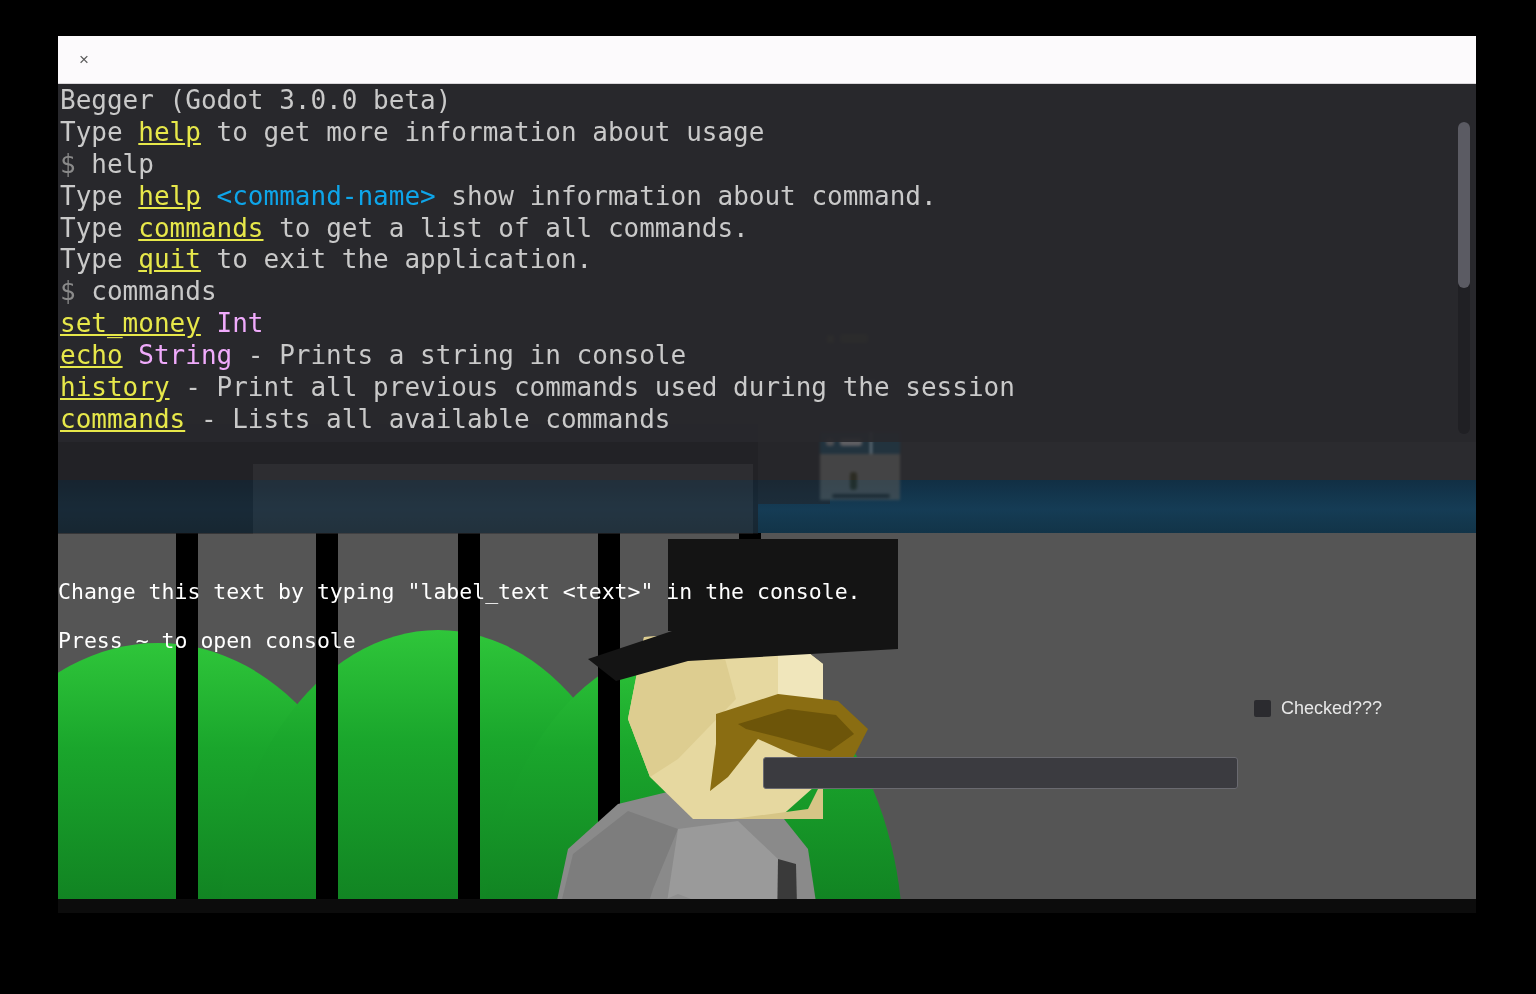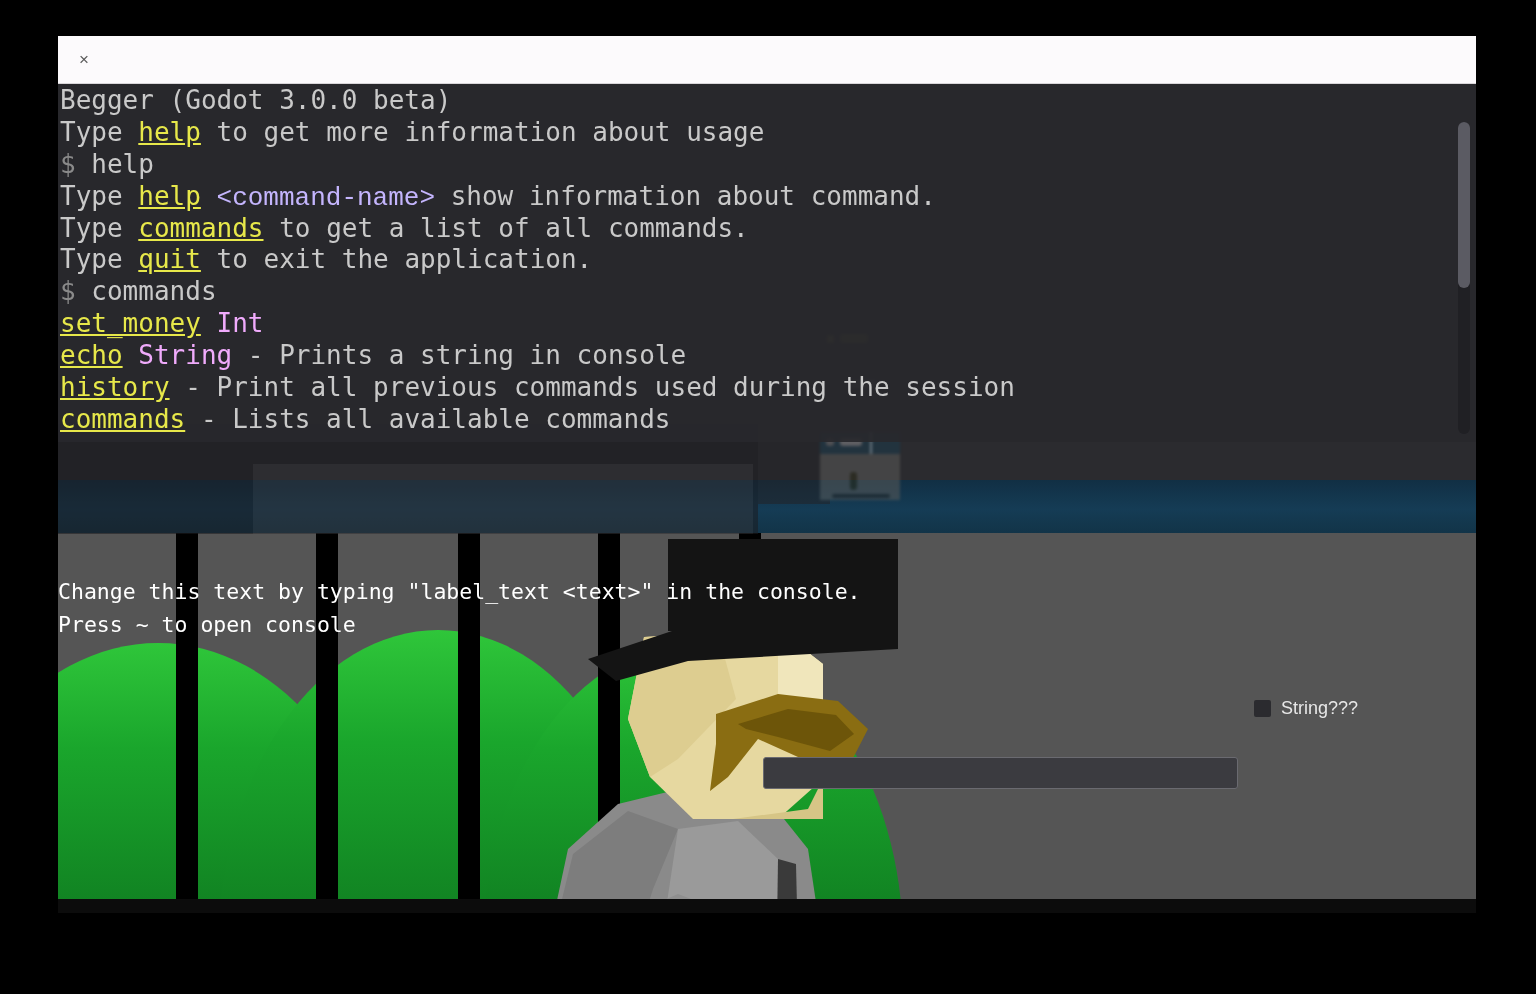--- a/index.html
+++ b/index.html
@@ -120,21 +120,21 @@
   .console-lines {
     position: absolute; left: 2px; top: 1px; right: 0;
     font-size: 26px;
     line-height: 31.9px;
     color: #c9c9c9;
     white-space: pre;
     letter-spacing: 0px;
   }
   .console-lines .ln { height: 31.9px; }
   .kw { color: #e7e84a; text-decoration: underline; }
-  .kw-plain { color: #c4b5fd; font-family: Liberation Mono, monospace; }
+  .kw-plain { color: #0ea5e9; }
   .ty { color: #f0abfc; }
   .prompt { color: #8a8a8a; }
 
   
   .scroll-track {
     position: absolute; right: 6px; top: 38px;
     width: 12px; height: 312px;
     background: #202024; border-radius: 6px;
   }
   .scroll-thumb {
@@ -145,21 +145,21 @@
 
   
   .hud-text {
     position: absolute;
     color: #ffffff;
     font-size: 21.5px;
     line-height: 31.9px;
     white-space: pre;
   }
   .hud-l1 { left: 0px; top: 492px; width: 100%; }
-  .hud-l2 { left: 0px; top: 525px; width: 100%; }
+  .hud-l2 { left: 0px; top: 541px; width: 100%; }
 
   .checkrow {
     position: absolute; left: 1196px; top: 614px;
     display: flex; align-items: center; gap: 10px;
     font-family: "Liberation Sans", sans-serif;
   }
   .checkbox {
     width: 17px; height: 17px;
     background: #2b2b2f;
     border-radius: 2px;
@@ -253,21 +253,21 @@
           <div class="gw-line" style="left:30px; top:150px; width:7px; height:18px; background:#2d2d1a;"></div>
           <div class="gw-line" style="left:12px; top:172px; width:58px; height:4px; background:#242424;"></div>
         </div>
       </div>
 
       <div class="hud-text hud-l1">Change this text by typing "label_text &lt;text&gt;" in the console.</div>
       <div class="hud-text hud-l2">Press ~ to open console</div>
 
       <div class="checkrow">
         <div class="checkbox"></div>
-        <div class="checklabel">String???</div>
+        <div class="checklabel">Checked???</div>
       </div>
 
       <input class="lineedit" type="text" style="color: rgb(224, 224, 224); font-size: 17px; padding: 0px 8px; outline: none; font-family: &quot;Liberation Sans&quot;, sans-serif;" placeholder="">
 
       <div class="console">
         <div class="console-lines"><div class="ln"><span>Begger (Godot 3.0.0 beta)</span></div><div class="ln"><span>Type </span><span class="kw">help</span><span> to get more information about usage</span></div><div class="ln"><span class="prompt">$</span><span> help</span></div><div class="ln"><span>Type </span><span class="kw">help</span><span> </span><span class="kw-plain">&lt;command-name&gt;</span><span> show information about command.</span></div><div class="ln"><span>Type </span><span class="kw">commands</span><span> to get a list of all commands.</span></div><div class="ln"><span>Type </span><span class="kw">quit</span><span> to exit the application.</span></div><div class="ln"><span class="prompt">$</span><span> commands</span></div><div class="ln"><span class="kw">set_money</span><span> </span><span class="ty">Int</span></div><div class="ln"><span class="kw">echo</span><span> </span><span class="ty">String</span><span> - Prints a string in console</span></div><div class="ln"><span class="kw">history</span><span> - Print all previous commands used during the session</span></div><div class="ln"><span class="kw">commands</span><span> - Lists all available commands</span></div></div>
         <div class="scroll-track">
           <div class="scroll-thumb"></div>
         </div>
       </div>

